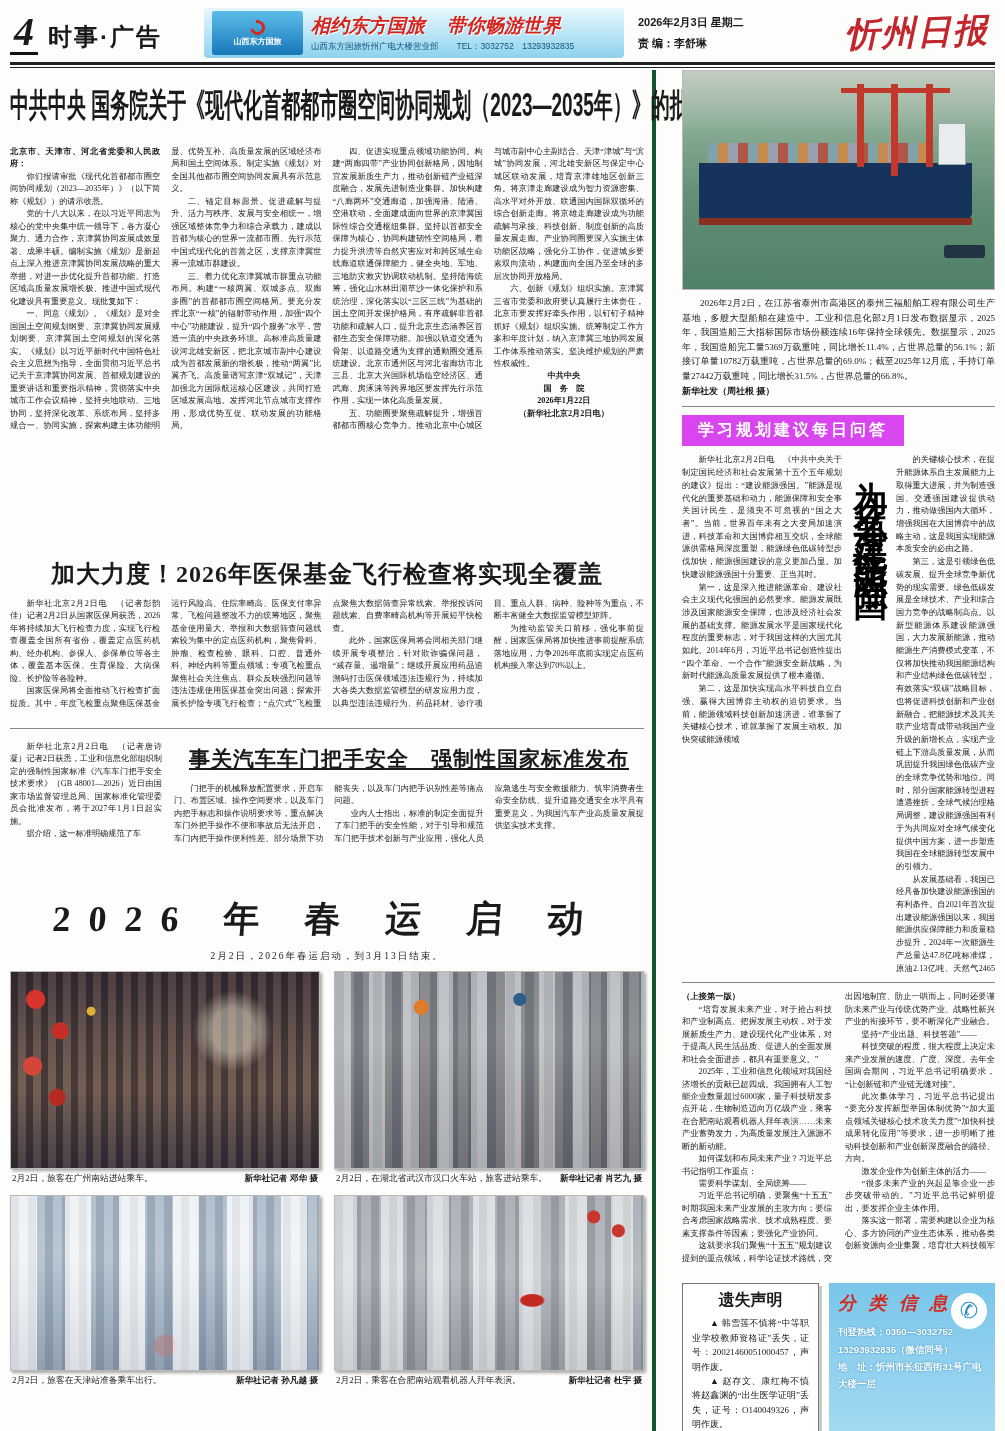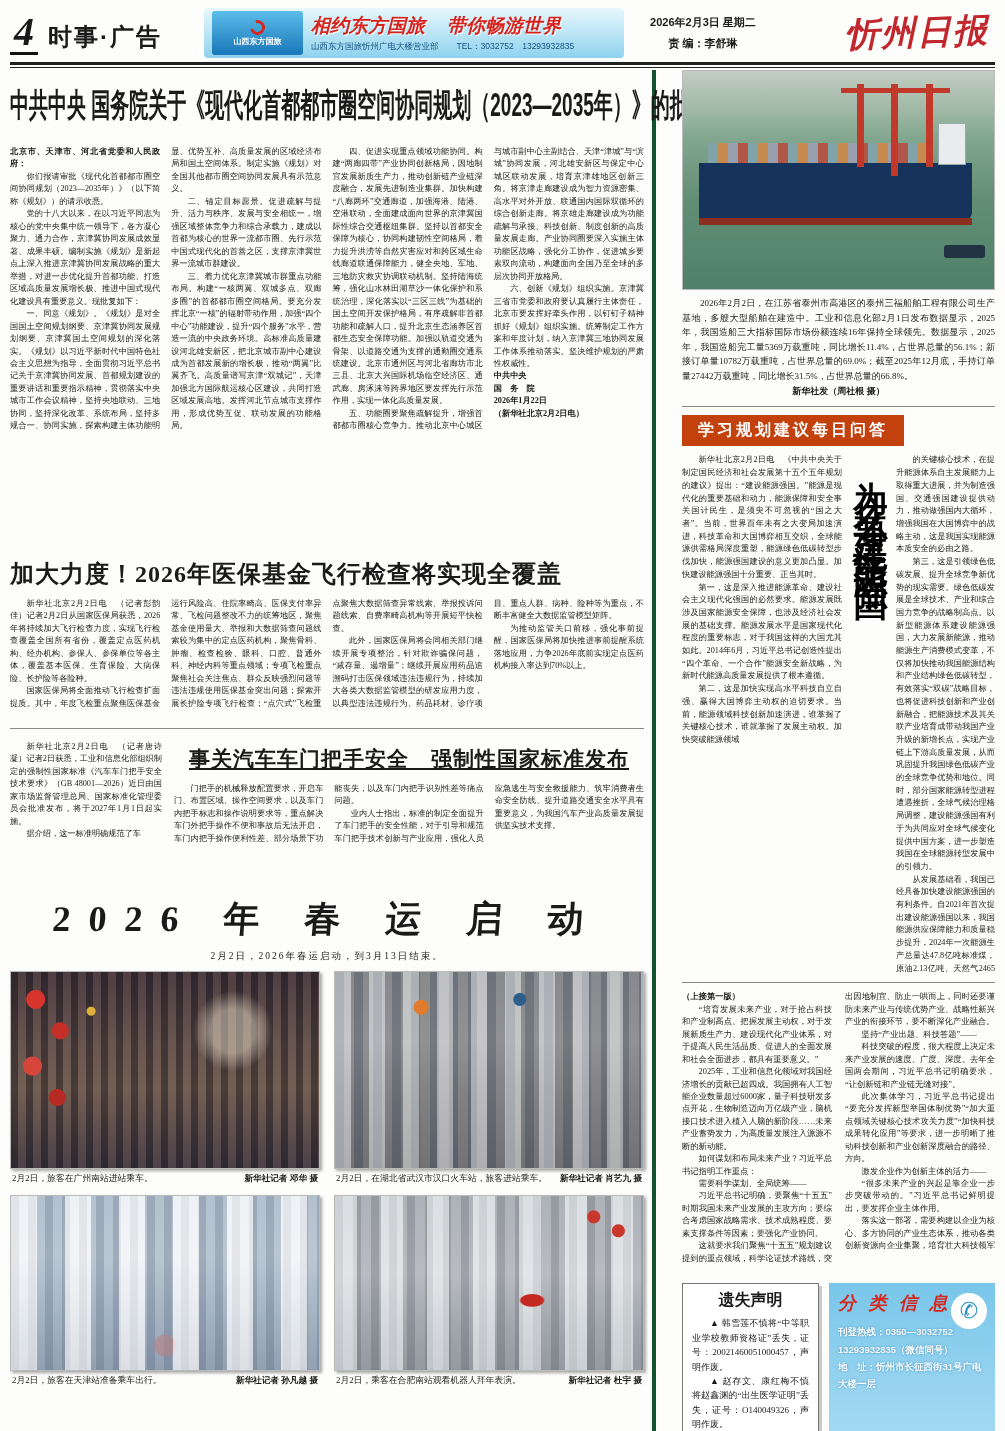--- a/index.html
+++ b/index.html
@@ -19,43 +19,43 @@
         border-radius:4px; padding:3px 8px; }
   .ad-logo { width:91px; height:44px; background:linear-gradient(180deg,#5cbdea,#1877b8); border-radius:3px;
              display:flex; flex-direction:column; align-items:center; justify-content:center; gap:1px; }
   .swirl { width:15px; height:15px; border:3px solid #d42a1e; border-left-color:transparent; border-radius:50%; transform:rotate(30deg); }
   .ad-logo-text { font-size:8px; color:#fff; font-weight:bold; font-family:"Liberation Sans",sans-serif; white-space:nowrap; }
   .ad-mid { display:flex; flex-direction:column; justify-content:center; }
   .ad-slogans { display:flex; gap:22px; }
   .ad-slogan { color:#d7231d; font-weight:900; font-style:italic; font-size:19px; white-space:nowrap;
                text-shadow:1px 1px 0 #fff; font-family:"Liberation Serif",serif; }
   .ad-sub { display:flex; gap:18px; font-size:8.5px; color:#14527e; margin-top:2px; font-family:"Liberation Sans",sans-serif; }
-  .hdr-date { text-align:center; font-size:11px; font-weight:bold; line-height:1.9; min-width:130px; font-family:"Liberation Sans",sans-serif; }
+  .hdr-date { font-size:11px; font-weight:bold; line-height:1.9; min-width:130px; font-family:"Liberation Sans",sans-serif; }
   .masthead { font-size:34px; font-weight:900; font-style:italic; color:#c1272d; transform:rotate(-2deg);
               font-family:"Liberation Serif",serif; letter-spacing:2px; white-space:nowrap; margin-left:auto; padding-right:6px; }
   .double-rule { border-top:3px solid #222; border-bottom:1px solid #222; height:6px; margin:2px 0 0; }
   
   .main { display:flex; margin-top:2px; }
   .col-left { width:642px; padding-right:8px; }
   .col-right { flex:1; border-left:4px solid #14532d; padding-left:26px; }
   
   .main-headline { font-family:"Liberation Sans","DejaVu Sans",sans-serif; font-weight:900; font-size:19px;
                    white-space:nowrap; text-align:center; height:40px; line-height:40px;
                    transform:scaleY(1.7); margin:16px 0 20px; letter-spacing:0; }
   .cols-4 { column-count:4; column-gap:11px; text-align:justify; }
   .cols-3 { column-count:3; column-gap:11px; text-align:justify; }
   .cols-2 { column-count:2; column-gap:13px; text-align:justify; }
   .bodytext { font-size:8.2px; line-height:1.52; }
   .bodytext p { text-indent:2em; }
   .article-flow { height:402px; overflow:hidden; }
   .article-flow .opening p:first-child { text-indent:0; font-weight:bold; }
-  .signoff p { text-align:left; text-indent:0; font-weight:bold; padding-right:10px; }
+  .signoff p { text-align:center; text-indent:0; font-weight:bold; padding-right:10px; }
   .rule { border-top:1px solid #888; margin:8px 0; }
   
-  .ins-headline { font-size:24px; font-weight:900; margin:10px 0 8px; letter-spacing:1px; }
+  .ins-headline { font-size:24px; font-weight:900; text-align:center; margin:10px 0 8px; letter-spacing:1px; }
   .ins-body { height:122px; overflow:hidden; }
   
   .car-row { display:flex; gap:12px; margin-top:12px; }
   .car-lead { width:152px; font-size:8.2px; line-height:1.52; text-align:justify; }
   .car-lead p { text-indent:2em; }
   .car-lead p:first-child { text-indent:2em; }
   .car-main { flex:1; }
   .car-headline { font-size:21px; font-weight:900; text-align:center; margin:4px 0 10px; letter-spacing:1px;text-decoration:underline; }
   .car-body { height:96px; overflow:hidden; }
   
@@ -103,24 +103,24 @@
   .ship-hull::after { content:""; position:absolute; left:0; right:0; bottom:-6px; height:7px; background:#8a2f22; }
   .ship-bridge { position:absolute; right:9%; top:24%; width:9%; height:19%; background:#e8ecee; border:1px solid #9aa; }
   .containers { position:absolute; left:8%; width:70%; top:33%; height:10%;
       background:repeating-linear-gradient(90deg,#7fa3a8 0 10px,#c78a4e 10px 20px,#9a9fae 20px 30px,#b0574a 30px 40px); }
   .crane { position:absolute; width:7px; background:#c0392b; top:6%; height:38%; }
   .crane::after { content:""; position:absolute; top:4px; left:-16px; width:40px; height:5px; background:#c0392b; }
   .crane.c1 { left:56%; } .crane.c2 { left:67%; height:42%; } .crane.c3 { left:78%; }
   .tugboat { position:absolute; right:3%; bottom:14%; width:13%; height:6%; background:#223344; border-radius:3px; }
   .ship-caption { font-size:9px; line-height:1.62; text-align:justify; margin-top:6px; }
   .ship-caption p { text-indent:2em; }
-  .ship-credit { text-align:center; font-weight:bold; font-family:"Liberation Sans",sans-serif; font-size:9px; margin-top:2px; }
+  .ship-credit { text-align:left; font-weight:bold; font-family:"Liberation Sans",sans-serif; font-size:9px; margin-top:2px; }
   
   .energy { margin-top:8px; }
-  .energy-badge { display:inline-block; background:#c2410c; color:#fff; font-weight:bold; font-size:16px;
+  .energy-badge { display:inline-block; background:#d946ef; color:#fff; font-weight:bold; font-size:16px;
       letter-spacing:3px; padding:5px 16px; font-family:"Liberation Sans",sans-serif; margin-bottom:8px; }
   .energy-body { display:flex; gap:7px; height:520px; overflow:hidden; }
   .energy-col { font-size:8.2px; line-height:1.55; text-align:justify; }
   .energy-col p { text-indent:2em; }
   .energy-col.a { width:160px; }
   .energy-col.a p:first-child { text-indent:2em; }
   .energy-col.b { flex:1; }
   .energy-vtitle { writing-mode:vertical-rl; text-orientation:upright; font-family:"Liberation Sans","DejaVu Sans",sans-serif;
       font-weight:900; font-size:34px; letter-spacing:12px; line-height:1.1; color:#000; flex:0 0 40px; }
   
@@ -293,21 +293,21 @@
               <p>从发展基础看，我国已经具备加快建设能源强国的有利条件。自2021年首次提出建设能源强国以来，我国能源供应保障能力和质量稳步提升，2024年一次能源生产总量达47.8亿吨标准煤，原油2.13亿吨、天然气2465亿立方米，能源自主保障能力保持在80%以上；非化石能源发电装机历史性超过煤电，风电、光伏等新能源装机多年稳居世界第一，2024年累计发电装机容量达到33.2亿千瓦，全球80%的光伏组件和70%的风电关键零部件由我国生产。需要说明的是，我国建设能源强国的短板主要在油、气——天然气、石油对外依存度分别超过70%和40%。随着石油、天然气等传统能源跨越式发展，油气对外依存度逐步下降至合理水平，将为能源强国建设奠定更加坚实的条件。</p>
             </div>
         </div>
       </div>
 
       <div class="cont">
         <div class="cols-2 bodytext cont-body">
           <p class="cont-label">（上接第一版）</p>
           <div>
               <p>“培育发展未来产业，对于抢占科技和产业制高点、把握发展主动权，对于发展新质生产力、建设现代化产业体系，对于提高人民生活品质、促进人的全面发展和社会全面进步，都具有重要意义。”</p>
-              <p>2025年，工业和信息化领域对我国经济增长的贡献已超四成。我国拥有人工智能企业数量超过6000家，量子科技研发多点开花，生物制造迈向万亿级产业，脑机接口技术进入植入人脑的新阶段……未来产业蓄势发力，为高质量发展注入源源不断的新动能。</p>
+              <p>2025年，工业和信息化领域对我国经济增长的贡献已超四成。我国拥有人工智能企业数量超过6000家，量子科技研发多点开花，生物制造迈向万亿级产业，乘客在合肥南站观看机器人拜年表演……未来产业蓄势发力，为高质量发展注入源源不断的新动能。</p>
               <p>如何谋划和布局未来产业？习近平总书记指明工作重点：</p>
               <p>需要科学谋划、全局统筹——</p>
               <p>习近平总书记明确，要聚焦“十五五”时期我国未来产业发展的主攻方向；要综合考虑国家战略需求、技术成熟程度、要素支撑条件等因素；要强化产业协同。</p>
               <p>这就要求我们聚焦“十五五”规划建议提到的重点领域，科学论证技术路线，突出因地制宜、防止一哄而上，同时还要谨防未来产业与传统优势产业、战略性新兴产业的衔接环节，要不断深化产业融合。</p>
               <p>坚持“产业出题、科技答题”——</p>
               <p>科技突破的程度，很大程度上决定未来产业发展的速度、广度、深度。去年全国两会期间，习近平总书记明确要求，“让创新链和产业链无缝对接”。</p>
               <p>此次集体学习，习近平总书记提出“要充分发挥新型举国体制优势”“加大重点领域关键核心技术攻关力度”“加快科技成果转化应用”等要求，进一步明晰了推动科技创新和产业创新深度融合的路径、方向。</p>
               <p>激发企业作为创新主体的活力——</p>
               <p>“很多未来产业的兴起是靠企业一步步突破带动的。”习近平总书记鲜明提出，要发挥企业主体作用。</p>
               <p>落实这一部署，需要构建以企业为核心、多方协同的产业生态体系，推动各类创新资源向企业集聚，培育壮大科技领军企业，促进中小企业专精特新发展，推动产业持续向前沿和高端领域迈进。</p>

